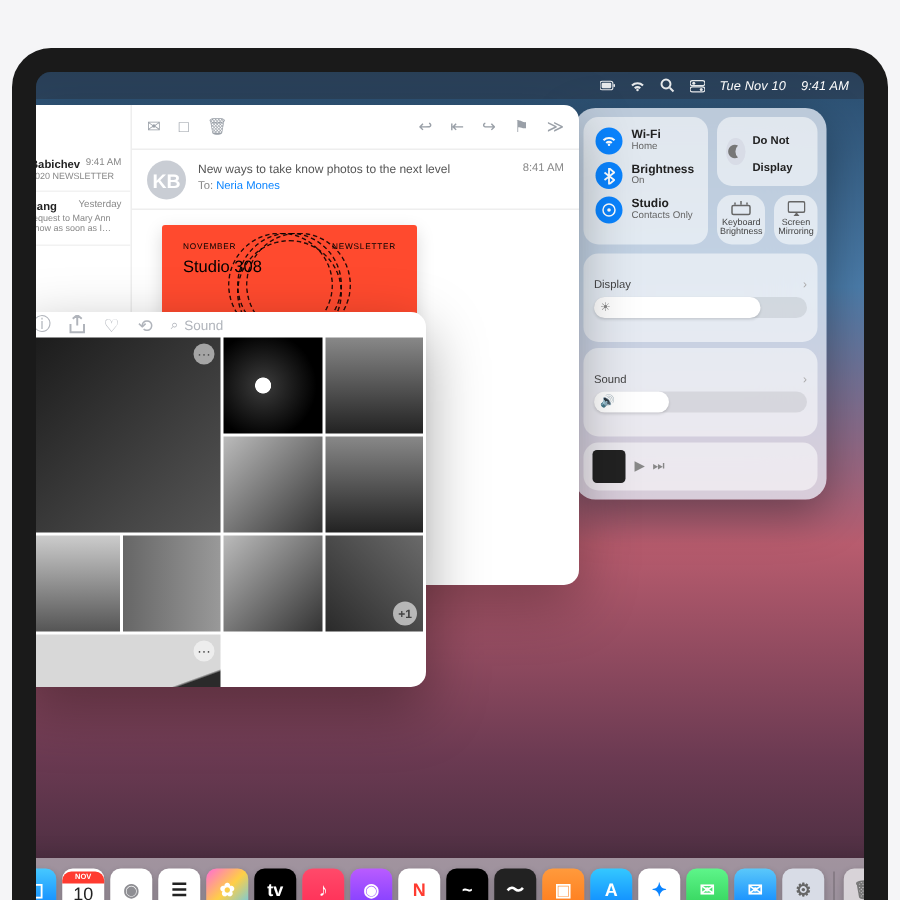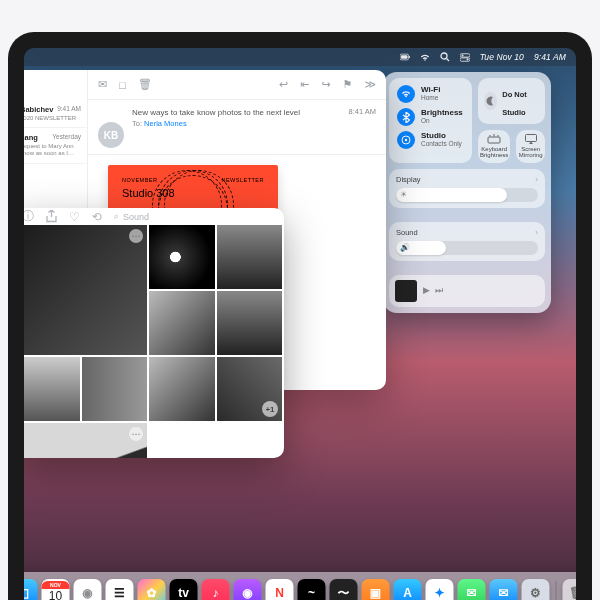--- a/index.html
+++ b/index.html
@@ -25,21 +25,21 @@
   .cc-net-item .lbls .t { font-size: 8px; font-weight: 600; color: #222; }
   .cc-net-item .lbls .s { font-size: 6.5px; color: #666; }
   .cc-right { flex: 1; display: flex; flex-direction: column; gap: 6px; }
   .cc-mini-row { display: flex; gap: 6px; flex: 1; }
   .cc-mini { flex: 1; background: rgba(255,255,255,.55); border-radius: 10px; display: flex; flex-direction: column; align-items: center; justify-content: center; gap: 2px; padding: 4px 2px; }
   .cc-mini .mi { font-size: 11px; color: #555; }
   .cc-mini .ml { font-size: 6px; color: #444; text-align: center; line-height: 1.05; }
   .cc-dnd { display: flex; align-items: center; gap: 5px; padding: 5px 6px; }
   .cc-dnd .ci { width: 18px; height: 18px; border-radius: 50%; background: #d8dce6; display: flex; align-items: center; justify-content: center; color: #666; font-size: 9px; }
   .cc-dnd .lbls .t { font-size: 7.5px; font-weight: 600; color: #222; }
-  .cc-slider-block { background: rgba(255,255,255,.55); border-radius: 10px; padding: 6px 7px; margin-bottom: 14px; }
+  .cc-slider-block { background: rgba(255,255,255,.55); border-radius: 10px; padding: 16px 7px; margin-bottom: 4px; }
   .cc-slider-block .sl-label { font-size: 7.5px; color: #444; margin-bottom: 4px; display: flex; justify-content: space-between; align-items: center; }
   .cc-slider { position: relative; height: 14px; background: rgba(0,0,0,.08); border-radius: 7px; }
   .cc-slider .fill { position: absolute; left: 0; top: 0; bottom: 0; background: #fff; border-radius: 7px; box-shadow: 0 1px 2px rgba(0,0,0,.15); display: flex; align-items: center; padding-left: 4px; }
   .cc-slider .fill .si { font-size: 8px; color: #888; }
   .cc-now { display: flex; align-items: center; gap: 6px; padding: 5px 6px; }
   .cc-now .art { width: 22px; height: 22px; background: #222; border-radius: 3px; }
   .cc-now .meta { flex: 1; }
   .cc-now .meta .t { font-size: 7.5px; font-weight: 600; color: #222; }
   .cc-now .meta .s { font-size: 6.5px; color: #777; }
   .cc-now .ctrls { display: flex; gap: 5px; color: #888; font-size: 9px; }
@@ -48,21 +48,21 @@
   .mail { position: absolute; top: 22px; left: -10px; width: 372px; height: 320px; background: #fff; border-radius: 10px; box-shadow: 0 12px 40px rgba(0,0,0,.3); display: flex; overflow: hidden; }
   .mail-list { width: 74px; border-right: 1px solid #eee; padding-top: 30px; }
   .mail-list .li { padding: 5px 6px; border-bottom: 1px solid #f2f2f2; }
   .mail-list .li .from { font-size: 7.5px; font-weight: 600; color: #222; display: flex; justify-content: space-between; }
   .mail-list .li .from .tm { font-size: 6.5px; font-weight: 400; color: #888; }
   .mail-list .li .prev { font-size: 6px; color: #888; line-height: 1.2; margin-top: 1px; }
   .mail-body { flex: 1; display: flex; flex-direction: column; }
   .mail-toolbar { height: 30px; display: flex; align-items: center; gap: 12px; padding: 0 10px; color: #9aa0a8; font-size: 11px; border-bottom: 1px solid #eee; }
   .mail-toolbar .sp { flex: 1; }
   .mail-header { padding: 7px 10px 6px 10px; display: flex; gap: 8px; border-bottom: 1px solid #eee; }
-  .mail-header .av { width: 26px; height: 26px; border-radius: 50%; background: #c9cdd4; color: #fff; font-size: 10px; font-weight: 600; display: flex; align-items: center; justify-content: center; margin-top: 15px; }
+  .mail-header .av { width: 26px; height: 26px; border-radius: 50%; background: #c9cdd4; color: #fff; font-size: 13px; font-weight: 600; display: flex; align-items: center; justify-content: center; }
   .mail-header .hmeta { flex: 1; }
   .mail-header .hmeta .fr { font-size: 9.5px; font-weight: 700; color: #222; }
   .mail-header .hmeta .sub { font-size: 8px; color: #555; margin-top: 1px; }
   .mail-header .hmeta .to { font-size: 7.5px; color: #888; margin-top: 2px; }
   .mail-header .hmeta .to .rcpt { color: #0a84ff; }
   .mail-header .htime { font-size: 7.5px; color: #888; }
   .mail-content { flex: 1; padding: 10px; overflow: hidden; }
   .newsletter { width: 170px; height: 220px; margin-left: 10px; background: #ff4a2e; color: #000; padding: 12px 14px 10px 14px; position: relative; border-radius: 2px; box-shadow: 0 4px 12px rgba(0,0,0,.15); }
   .newsletter .top { display: flex; justify-content: space-between; font-size: 5.5px; letter-spacing: .5px; }
   .newsletter .brand { font-size: 11px; font-weight: 400; margin-top: 4px; }
@@ -176,21 +176,21 @@
               </div>
           </div>
         </div>
         <div class="cc-right">
           <div class="cc-tile cc-dnd">
             <div class="ci">
                 <svg width="10" height="10" viewBox="0 0 10 10">
                   <path d="M7 1a4.5 4.5 0 100 8A5.5 5.5 0 017 1z" fill="#777"></path>
                 </svg>
               </div>
-            <div class="lbls"><span class="t">Do Not Studio</span></div>
+            <div class="lbls"><span class="t">Do Not Display</span></div>
           </div>
           <div class="cc-mini-row">
             <div class="cc-mini">
               <span class="mi">
                   <svg width="14" height="10" viewBox="0 0 14 10">
                     <rect x="1" y="3" width="12" height="6" rx="1" fill="none" stroke="#666"></rect>
                     <line x1="3" y1="1" x2="3" y2="2.5" stroke="#666"></line>
                     <line x1="7" y1="0" x2="7" y2="2.5" stroke="#666"></line>
                     <line x1="11" y1="1" x2="11" y2="2.5" stroke="#666"></line>
                   </svg>

